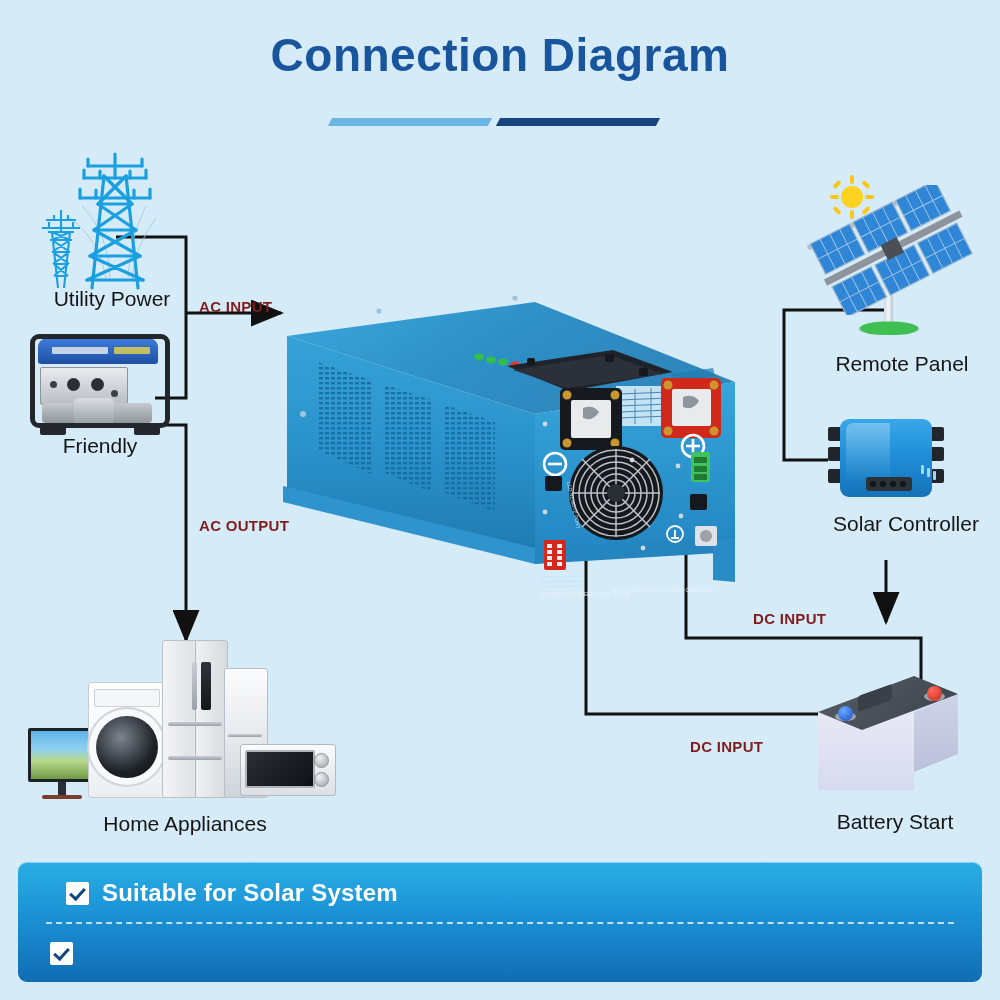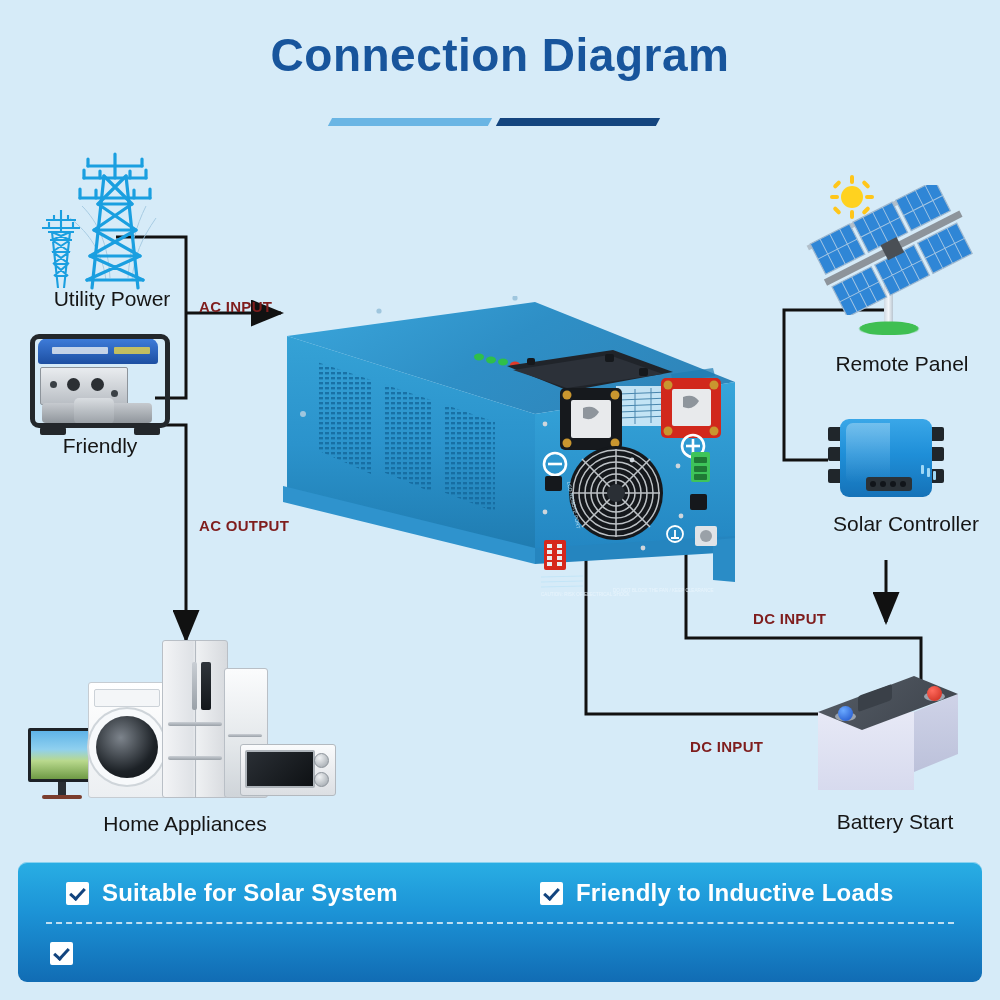--- a/index.html
+++ b/index.html
@@ -558,24 +558,20 @@
     </div>
   </div>
   <div class="node-label" style="left:40px;top:812px;width:290px;">Home Appliances</div>
 
   <div class="footer">
     <div class="f-row">
       <div class="f-cell">
         <span class="chk"></span>
         <span class="f-text">Suitable for Solar System</span>
       </div>
-      <div class="f-cell c2">
-        <span class="chk"></span>
-        <span class="f-text">Friendly to Inductive Loads</span>
-      </div>
     </div>
     <div class="f-divider"></div>
     <div class="f-row">
       <div class="f-cell c2">
         <span class="chk"></span>
       </div>
     </div>
   </div>
 
 </div>

